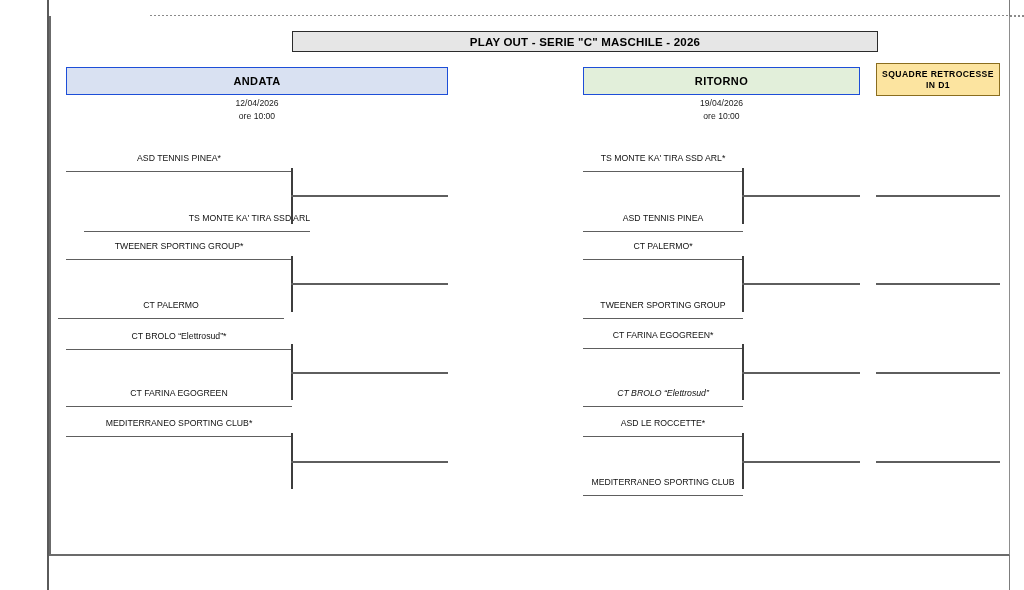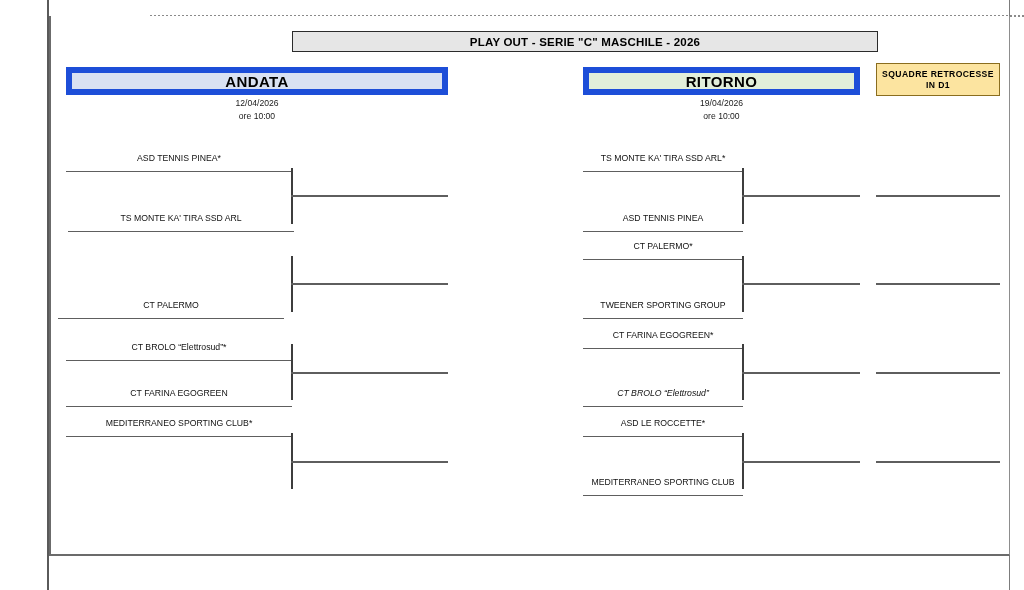--- a/index.html
+++ b/index.html
@@ -28,22 +28,22 @@
     position:absolute;left:292px;top:31px;width:586px;height:21px;
     background:#e6e6e6;border:1.5px solid #2b2b2b;box-sizing:border-box;
     display:flex;align-items:center;justify-content:center;
     font-size:11.5px;font-weight:bold;letter-spacing:.2px;color:#000;
   }
 
   
   .sec-head{
     position:absolute;box-sizing:border-box;
     display:flex;align-items:center;justify-content:center;
-    font-size:15px;font-weight:bold;letter-spacing:.4px;color:#000;
-    border:6px solid #1d4ed8;
+    font-size:11px;font-weight:bold;letter-spacing:.4px;color:#000;
+    border:1px solid #1d4ed8;
   }
   #head-andata{left:66px;top:67px;width:382px;height:28px;background:#d9e1f2;}
   #head-ritorno{left:583px;top:67px;width:277px;height:28px;background:#e2efda;}
   #head-retro{
     left:876px;top:63px;width:124px;height:33px;background:#fce4a0;
     border:1px solid #8a6d1f;flex-direction:column;line-height:1.25;
     font-size:8.6px;text-align:center;
   }
 
   
@@ -95,29 +95,30 @@
     <div>19/04/2026</div>
     <div>ore 10:00</div>
   </div>
 
   <div class="sec-head" id="head-retro">
     <span>SQUADRE RETROCESSE</span>
     <span>IN D1</span>
   </div>
 
   <div class="team" style="left:66px;top:153px;width:226px;">ASD TENNIS PINEA*</div>
-  <div class="team" style="left:68px;top:213px;width:226px;">TS MONTE KA' TIRA SSD ARL</div>
+  <div class="team" style="left:84px;top:213px;width:226px;text-align:right;">TS MONTE KA' TIRA SSD ARL</div>
   <div class="vconn" style="left:291px;top:168px;height:56px;"></div>
   <div class="hconn" style="left:291px;top:195px;width:157px;"></div>
 
+  <div class="team" style="left:66px;top:241px;width:226px;">TWEENER SPORTING GROUP*</div>
   <div class="team" style="left:58px;top:300px;width:226px;">CT PALERMO</div>
   <div class="vconn" style="left:291px;top:256px;height:56px;"></div>
   <div class="hconn" style="left:291px;top:283px;width:157px;"></div>
 
-  <div class="team" style="left:66px;top:342px;width:226px;">CT BROLO “Elettrosud”*</div>
+  <div class="team" style="left:66px;top:331px;width:226px;">CT BROLO “Elettrosud”*</div>
   <div class="team" style="left:66px;top:388px;width:226px;">CT FARINA EGOGREEN</div>
   <div class="vconn" style="left:291px;top:344px;height:56px;"></div>
   <div class="hconn" style="left:291px;top:372px;width:157px;"></div>
 
   <div class="team" style="left:66px;top:418px;width:226px;">MEDITERRANEO SPORTING CLUB*</div>
   <div class="vconn" style="left:291px;top:433px;height:56px;"></div>
   <div class="hconn" style="left:291px;top:461px;width:157px;"></div>
 
   <div class="team" style="left:583px;top:153px;width:160px;">TS MONTE KA' TIRA SSD ARL*</div>
   <div class="team" style="left:583px;top:213px;width:160px;">ASD TENNIS PINEA</div>

